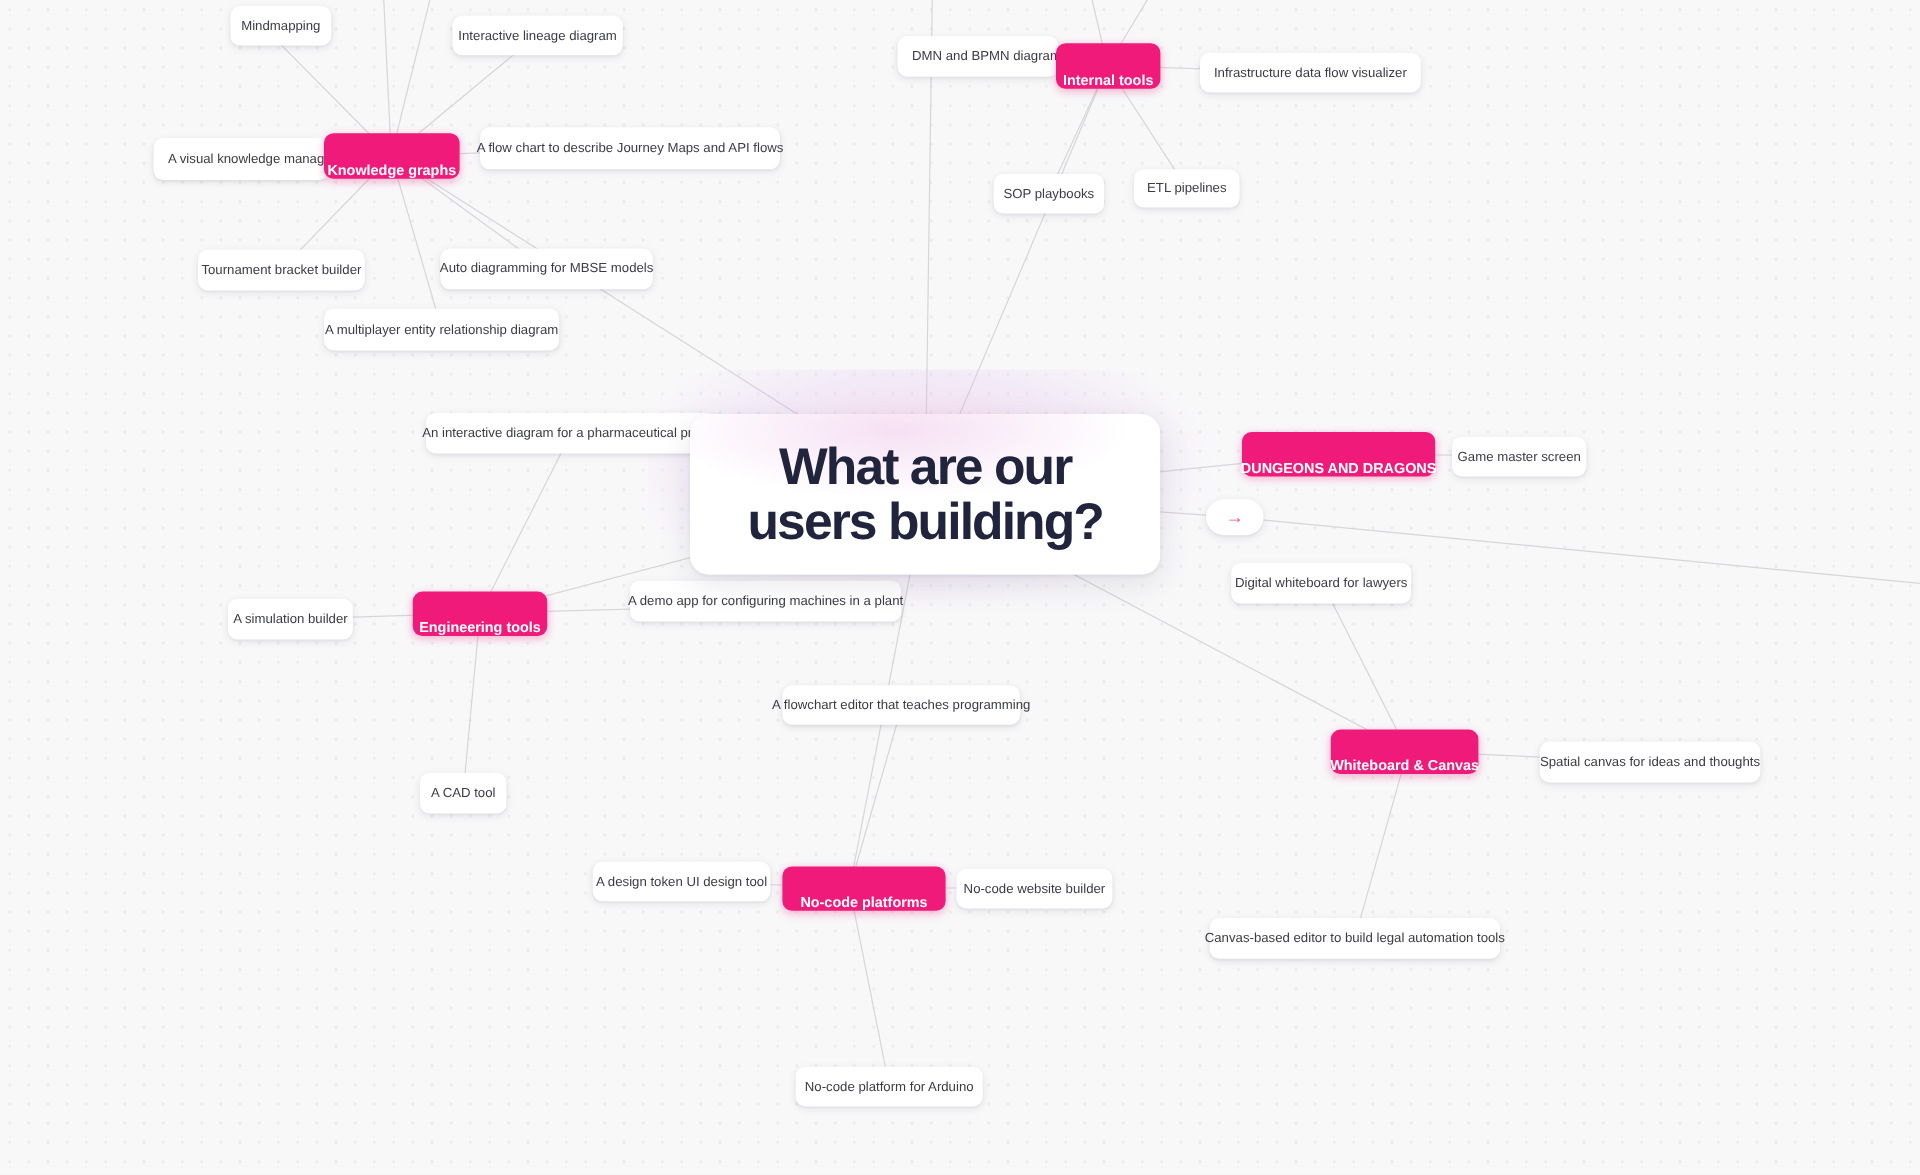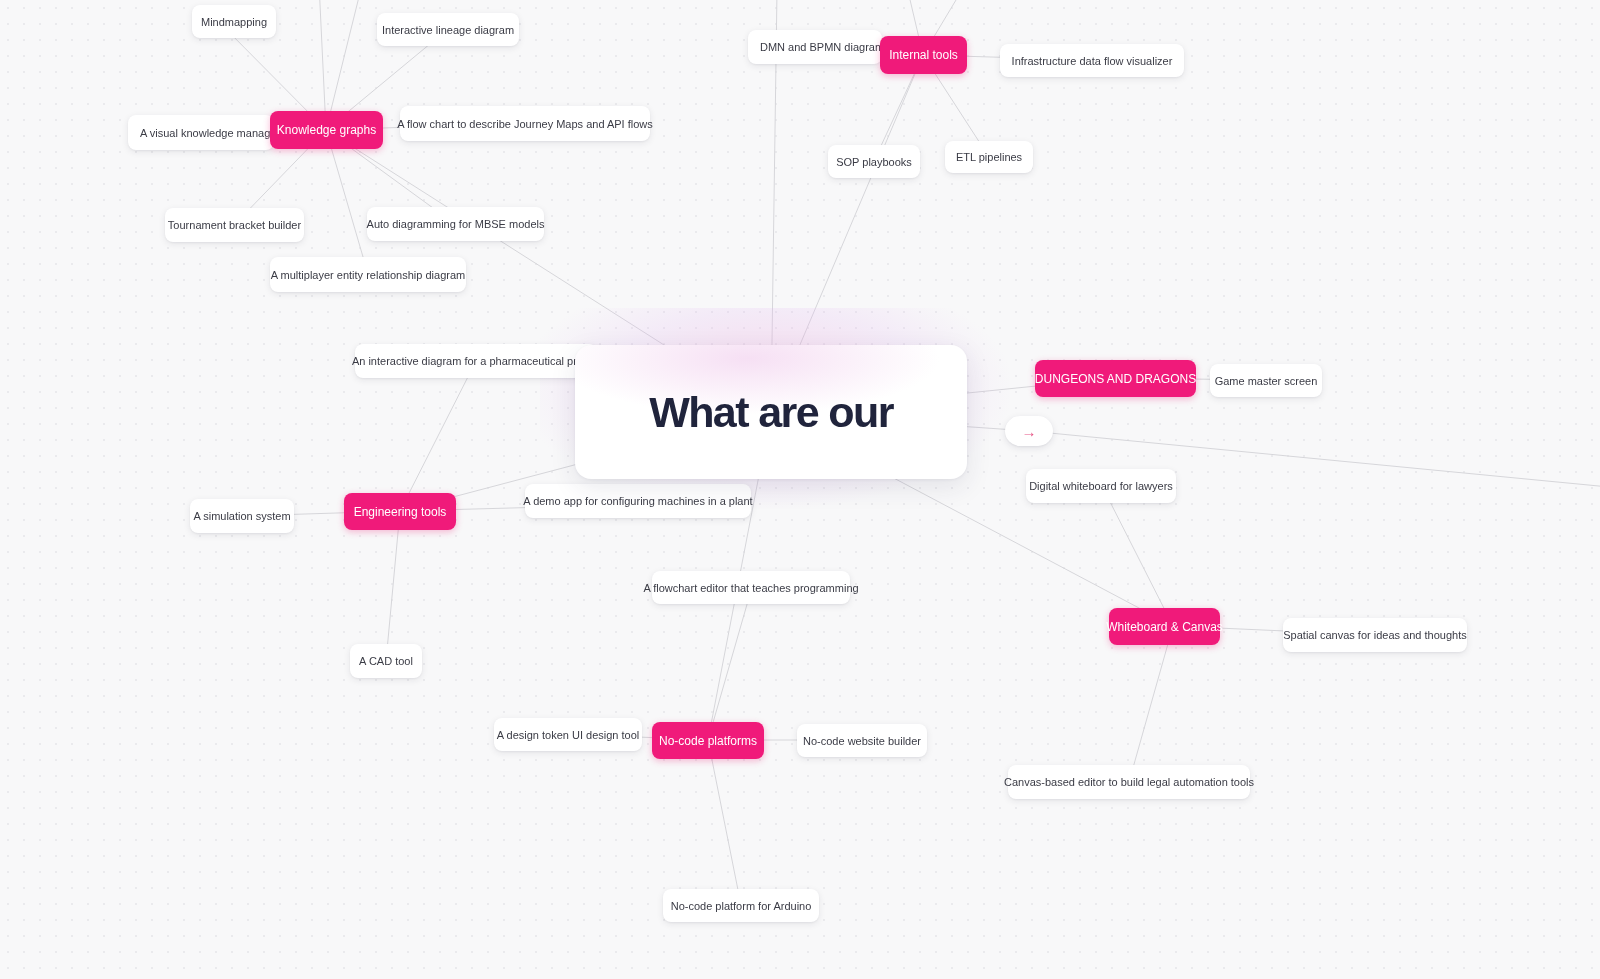--- a/index.html
+++ b/index.html
@@ -21,23 +21,24 @@
     position:absolute;display:flex;align-items:center;justify-content:center;
     border-radius:8px;box-sizing:border-box;white-space:nowrap;cursor:pointer;
   }
   .leaf{
     background:#fff;color:var(--leaftext,#3A3B45);font-size:11px;z-index:3;
     padding:0 10px;
     box-shadow:0 1px 2px rgba(30,30,55,0.05), 0 2px 7px rgba(30,30,55,0.09);
   }
   .leaf.clip{justify-content:flex-start;overflow:hidden;padding-left:12px;}
   .topic{
-    background:var(--pink,#F01A7A);color:#fff;font-size:12px;font-weight:normal;z-index:4;
+    background:var(--pink,#F01A7A);color:#fff;font-size:12px;font-weight:bold;z-index:4;
     padding:0 10px;
     box-shadow:0 2px 7px rgba(236,26,116,0.30);
+    align-items:flex-end;
   }
   .pill{
     background:#fff;z-index:3;border-radius:16px;
     color:var(--arrowpink,#E75586);font-size:15px;font-weight:bold;
     box-shadow:0 1px 2px rgba(30,30,55,0.05), 0 2px 7px rgba(30,30,55,0.10);
   }
   .center-card{
     position:absolute;z-index:5;display:flex;align-items:center;justify-content:center;
     border-radius:16px;
     background:radial-gradient(ellipse 72% 62% at 44% 10%,
@@ -89,39 +90,40 @@
       <line x1="400" y1="511" x2="476" y2="361"></line>
       <line x1="708" y1="740" x2="568" y2="734"></line>
       <line x1="708" y1="740" x2="862" y2="740"></line>
       <line x1="708" y1="740" x2="741" y2="905"></line>
       <line x1="708" y1="740" x2="752" y2="587"></line>
     </svg>
   <div class="glow" id="center-glow" style="left:540px;top:308px;width:470px;height:200px;"></div>
   <div class="center-card" id="center-card" style="left: 575px; top: 345px; width: 392px; height: 134px;">
     <div class="center-title">
       <span>What are our</span><br>
+      <span>users building?</span>
     </div>
   </div>
   <div id="nodes">
       <div class="node topic" style="left: 270px; top: 111px; width: 113px; height: 38px;">
         <span>Knowledge graphs</span>
       </div>
       <div class="node topic" style="left: 880px; top: 36px; width: 87px; height: 38px;">
         <span>Internal tools</span>
       </div>
       <div class="node topic" style="left: 1035px; top: 360px; width: 161px; height: 37px;">
         <span>DUNGEONS AND DRAGONS</span>
       </div>
       <div class="node topic" style="left: 344px; top: 493px; width: 112px; height: 37px;">
         <span>Engineering tools</span>
       </div>
-      <div class="node topic" style="left: 1109px; top: 608px; width: 111px; height: 37px;">
+      <div class="node topic" style="left: 1109px; top: 608px; width: 123px; height: 37px;">
         <span>Whiteboard &amp; Canvas</span>
       </div>
-      <div class="node topic" style="left: 652px; top: 722px; width: 112px; height: 37px;">
+      <div class="node topic" style="left: 652px; top: 722px; width: 136px; height: 37px;">
         <span>No-code platforms</span>
       </div>
       <div class="node leaf" style="left: 192px; top: 5px; width: 84px; height: 33px;">
         <span>Mindmapping</span>
       </div>
       <div class="node leaf" style="left: 377px; top: 13px; width: 142px; height: 33px; text-align: right;">
         <span>Interactive lineage diagram</span>
       </div>
       <div class="node leaf clip" style="left: 128px; top: 115px; width: 146px; height: 35px;">
         <span>A visual knowledge managemen</span>
@@ -156,21 +158,21 @@
       <div class="node leaf" style="left: 1210px; top: 364px; width: 112px; height: 33px;">
         <span>Game master screen</span>
       </div>
       <div class="node pill" style="left: 1005px; top: 416px; width: 48px; height: 30px;">
         <span>→</span>
       </div>
       <div class="node leaf" style="left: 1026px; top: 469px; width: 150px; height: 34px;">
         <span>Digital whiteboard for lawyers</span>
       </div>
       <div class="node leaf" style="left: 190px; top: 499px; width: 104px; height: 34px;">
-        <span>A simulation system</span>
+        <span>A simulation builder</span>
       </div>
       <div class="node leaf" style="left: 510px; top: 484px; width: 226px; height: 34px; margin-left: 15px;">
         <span>A demo app for configuring machines in a plant</span>
       </div>
       <div class="node leaf" style="left: 652px; top: 571px; width: 198px; height: 33px;">
         <span>A flowchart editor that teaches programming</span>
       </div>
       <div class="node leaf" style="left: 1283px; top: 618px; width: 184px; height: 34px;">
         <span>Spatial canvas for ideas and thoughts</span>
       </div>

